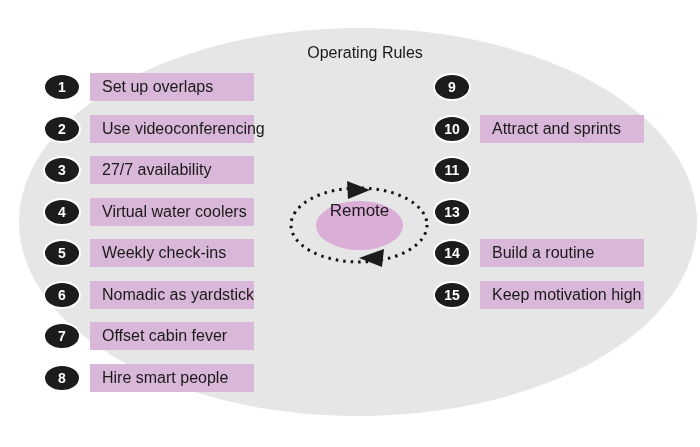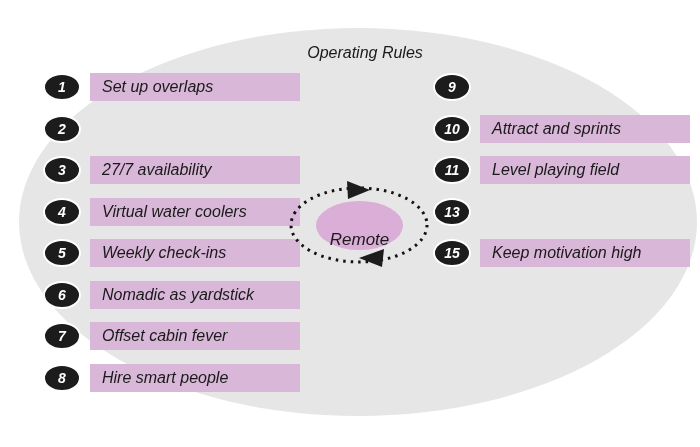--- a/index.html
+++ b/index.html
@@ -2,50 +2,50 @@
 <html style="--ellipse_gray: #e7e6e7; --bar_pink: #d9b7d8; --center_pink: #dbaed8; --badge_black: #1c1c1c; --text: #1a1a1a;"><head>
 <meta charset="utf-8">
 <style>
   html,body{margin:0;padding:0;}
   body{
     width:700px;height:447px;background:#ffffff;
     font-family:"Liberation Sans", sans-serif;
     color:var(--text,#1a1a1a);
     position:relative;overflow:hidden;
   }
-  .canvas{position:absolute;inset:0;font-style:italic;}
+  .canvas{position:absolute;inset:0;}
   .bg-ellipse{
     position:absolute;left:19px;top:28px;width:678px;height:388px;
     background:var(--ellipse_gray,#e7e6e7);border-radius:50%;
   }
   .title{
     position:absolute;left:255px;top:44px;width:220px;
     text-align:center;font-size:16px;color:var(--text,#1a1a1a);
   }
   .col{position:absolute;top:73px;}
   .col-left{left:43px;}
   .col-right{left:433px;}
   .row{display:flex;align-items:center;height:28px;margin-bottom:13.5px;}
   .badge{
     box-sizing:border-box;flex:0 0 38px;width:38px;height:28px;
     background:var(--badge_black,#1c1c1c);border:2px solid #ffffff;border-radius:50%;
     color:#ffffff;font-weight:bold;font-size:14px;
     display:flex;align-items:center;justify-content:center;margin-right:9px;
   }
   .bar{
-    box-sizing:border-box;width:210px;height:28px;
+    box-sizing:border-box;width:164px;height:28px;
     background:var(--bar_pink,#d9b7d8);
     display:flex;align-items:center;padding-left:12px;
     font-size:16px;white-space:nowrap;
   }
   .cycle-svg{position:absolute;left:282px;top:171px;}
   .center-ellipse{
     position:absolute;left:316px;top:201px;width:87px;height:49px;
     background:var(--center_pink,#dbaed8);border-radius:50%;
-    display:flex;align-items:flex-end;justify-content:center;
+    display:flex;align-items:flex-start;justify-content:center;
     font-size:17px;color:var(--text,#1a1a1a);
   }
 </style>
 </head>
 <body>
 
 <div class="canvas">
 
   <div class="bg-ellipse"></div>
 
@@ -53,20 +53,23 @@
 
   <div class="col col-left">
     <div class="row">
       <span class="badge">1</span>
       <div class="bar">
           <span>Set up overlaps</span>
         </div>
     </div>
     <div class="row">
       <span class="badge">2</span>
+      <div class="bar">
+          <span>Use videoconferencing</span>
+        </div>
     </div>
     <div class="row">
       <span class="badge">3</span>
       <div class="bar">
           <span>27/7 availability</span>
         </div>
     </div>
     <div class="row">
       <span class="badge">4</span>
       <div class="bar">
@@ -104,26 +107,29 @@
       <span class="badge">9</span>
     </div>
     <div class="row">
       <span class="badge">10</span>
       <div class="bar">
           <span>Attract and sprints</span>
         </div>
     </div>
     <div class="row">
       <span class="badge">11</span>
-      <div class="bar">
-          <span>Level playing field</span>
-        </div>
     </div>
     <div class="row">
       <span class="badge">13</span>
+    </div>
+    <div class="row">
+      <span class="badge">14</span>
+      <div class="bar">
+          <span>Build a routine</span>
+        </div>
     </div>
     <div class="row">
       <span class="badge">15</span>
       <div class="bar">
           <span>Keep motivation high</span>
         </div>
     </div>
   </div>
 
   <svg class="cycle-svg" width="154" height="108" viewBox="0 0 154 108">

